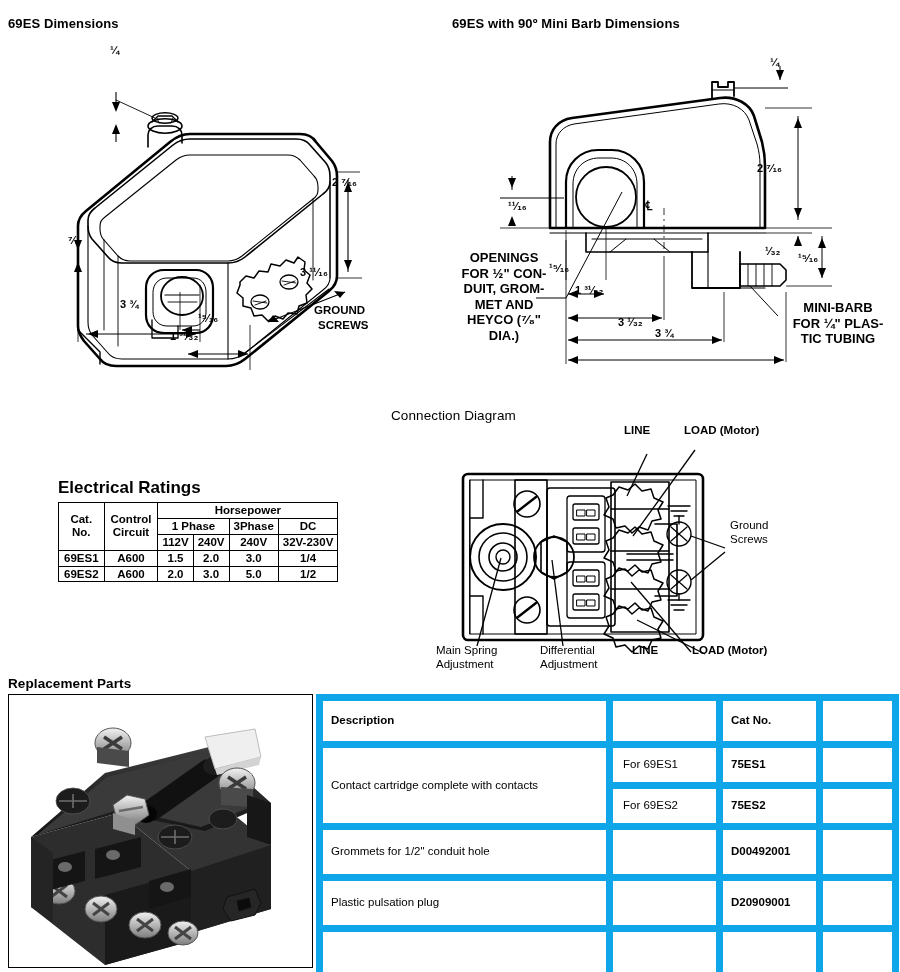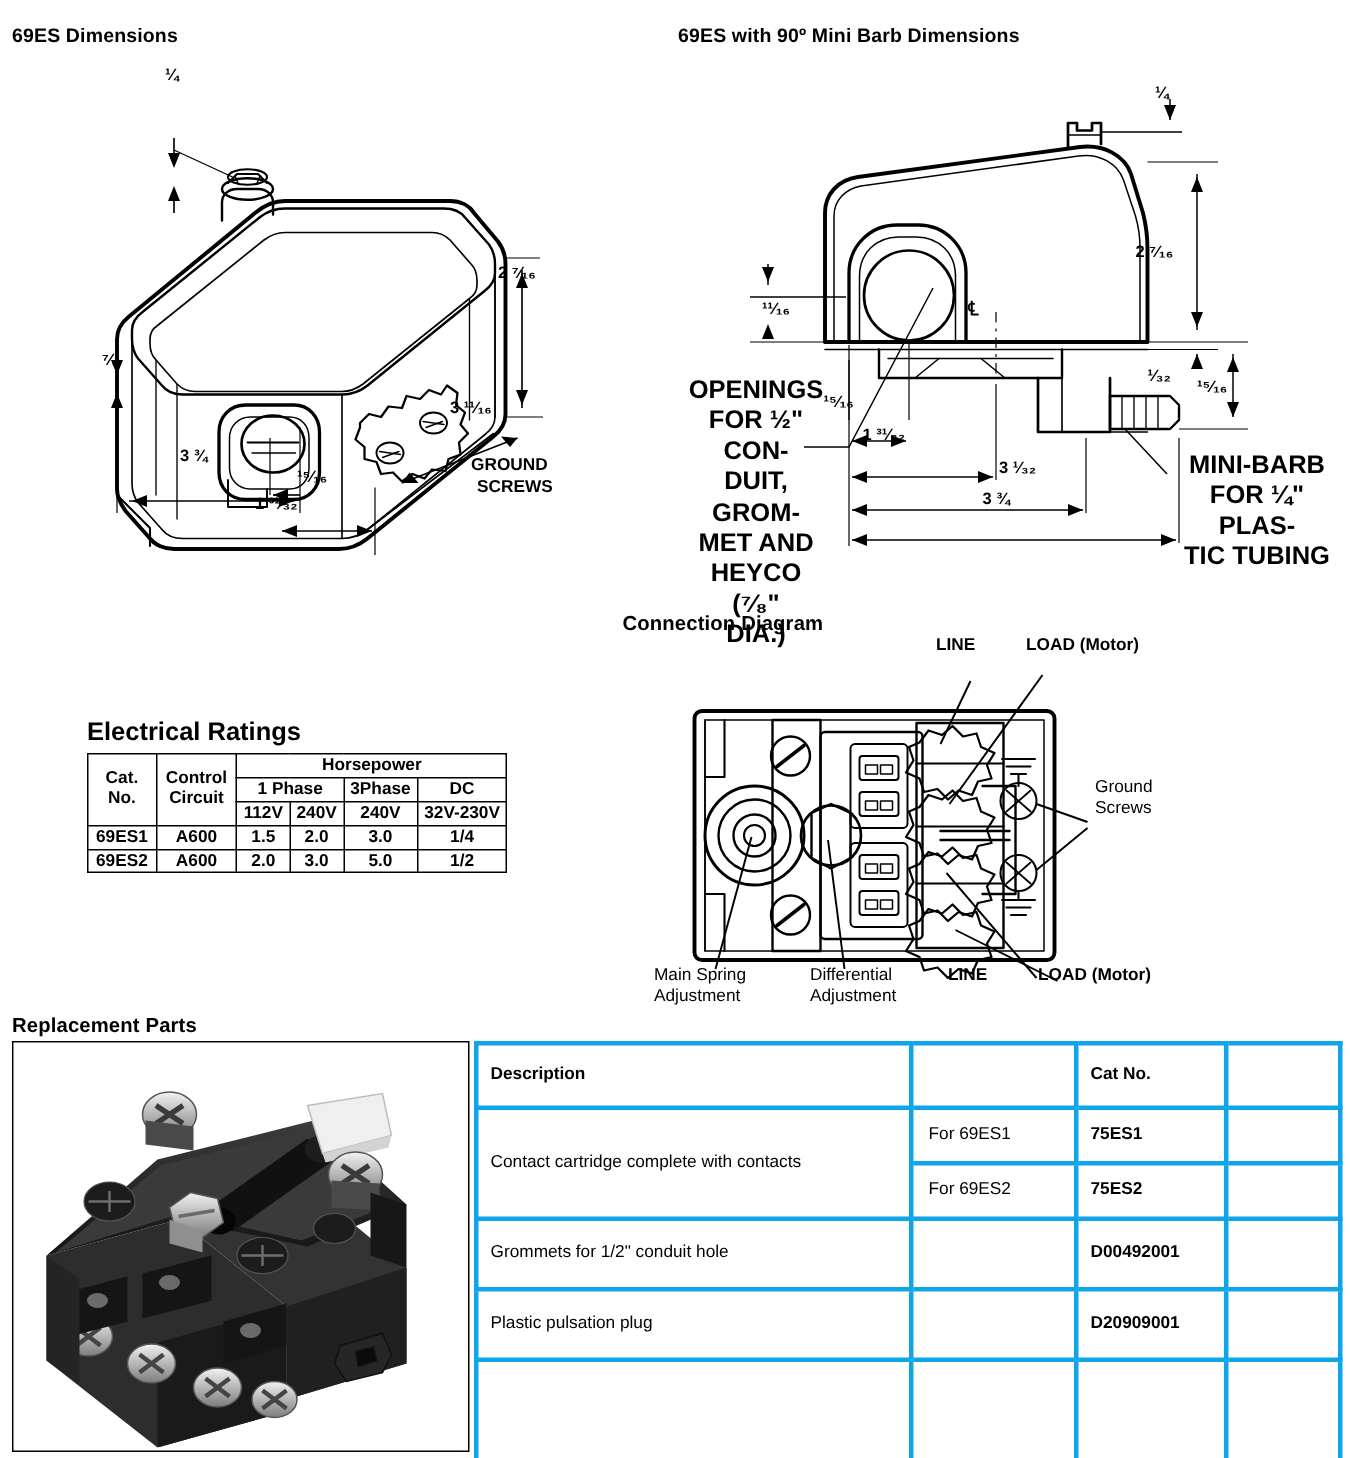--- a/index.html
+++ b/index.html
@@ -29,50 +29,50 @@
     border:1px solid #000;
     text-align:center;
     padding:1px 4px;
     font-weight:bold;
     line-height:1.12;
     white-space:nowrap;
   }
   table.er .catcell{font-weight:bold;padding:1px 5px;}
   table.er .hdr-stack{font-weight:bold;padding:1px 6px;}
   
-  #conn-title{left:415px;top:408px;font-weight:bold;font-size:13.5px;}
+  #conn-title{left:391px;top:408px;font-weight:normal;font-size:13.5px;}
   
   #rp-title{left:8px;top:676px;font-weight:bold;font-size:13.5px;}
   #photo-box{
     left:8px;top:694px;width:303px;height:272px;
     border:1px solid #000;background:#ffffff;overflow:hidden;
   }
   table.rp{
     position:absolute;left:316px;top:694px;
     border-collapse:collapse;
     width:576px;
     font-size:11.5px;
     table-layout:fixed;
   }
   table.rp td{
-    border:3px solid #0ea5e9;
+    border:7px solid #0ea5e9;
     padding:4px 8px;
     vertical-align:middle;
     line-height:1.2;
     height:26px;
   }
   table.rp td.hdr{font-weight:bold;height:32px;}
   table.rp td.catno{font-weight:bold;}
   table.rp td.forcol{padding-left:10px;}
   table.rp td.tall{height:36px;}
   table.rp td.blank{height:100px;}
   
   .dim{font-family:"Liberation Sans", sans-serif;font-weight:bold;font-size:11px;}
   .lbl{font-family:"Liberation Sans", sans-serif;font-weight:bold;font-size:11.5px;line-height:1.22;}
-  .lbl-sm{font-family:"Liberation Sans", sans-serif;font-weight:bold;font-size:17px;line-height:1.2;}
+  .lbl-sm{font-family:"Liberation Sans", sans-serif;font-weight:bold;font-size:13px;line-height:1.2;}
   svg{display:block;}
 </style>
 </head>
 <body>
 
 <div class="abs sect-title" style="left:8px;top:16px;">69ES Dimensions</div>
 
 <div class="abs sect-title" style="left:452px;top:16px;">69ES with 90º Mini Barb Dimensions</div>
 
 <div class="abs" id="dim-left-drawing" style="left:0px;top:30px;width:440px;height:340px;">
@@ -291,21 +291,21 @@
 </svg>
 </div>
 
 <div class="abs dim" style="left:770px;top:56px;">¼</div>
 <div class="abs dim" style="left:757px;top:162px;">2 ⁷⁄₁₆</div>
 <div class="abs dim" style="left:508px;top:200px;">¹¹⁄₁₆</div>
 <div class="abs dim" style="left:765px;top:245px;">¹⁄₃₂</div>
 <div class="abs dim" style="left:798px;top:252px;">¹⁵⁄₁₆</div>
 <div class="abs dim" style="left:549px;top:262px;">¹⁵⁄₁₆</div>
 <div class="abs dim" style="left:575px;top:284px;">1 ³¹⁄₃₂</div>
-<div class="abs dim" style="left:618px;top:306px;margin-left:48px;">3 ¹⁄₃₂</div>
+<div class="abs dim" style="left:618px;top:316px;">3 ¹⁄₃₂</div>
 <div class="abs dim" style="left:655px;top:327px;">3 ¾</div>
 <div class="abs dim" style="left:645px;top:196px;font-size:13px;">℄</div>
 
 <div class="abs lbl-sm" id="openings-note" style="left:458px;top:250px;width:92px;text-align:center;">
   <div>OPENINGS</div>
   <div>FOR ½" CON-</div>
   <div>DUIT, GROM-</div>
   <div>MET AND</div>
   <div>HEYCO (⁷⁄₈"</div>
   <div>DIA.)</div>

